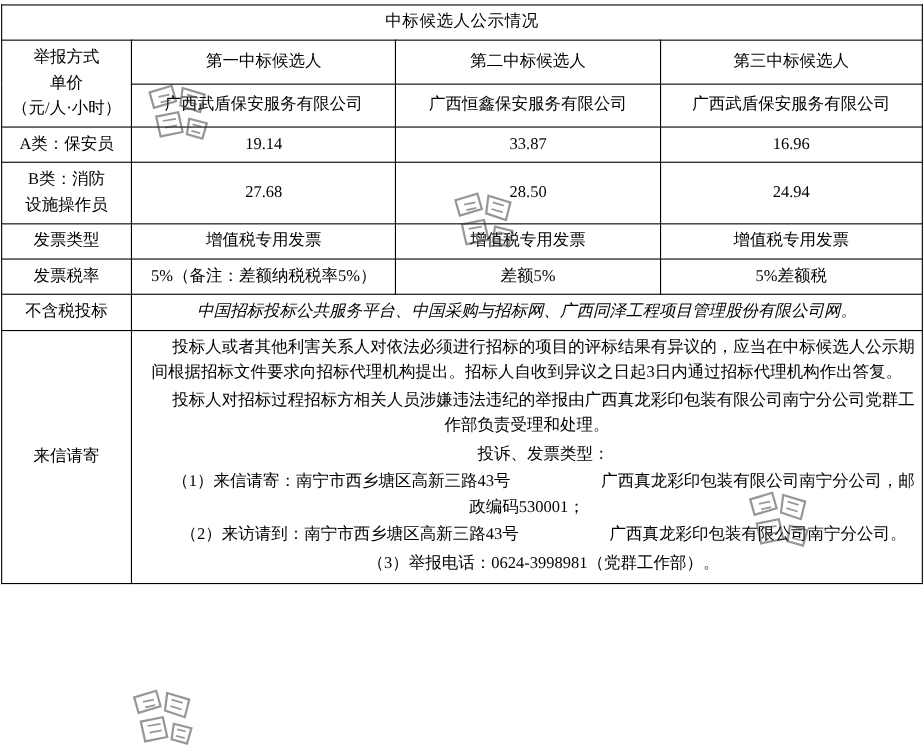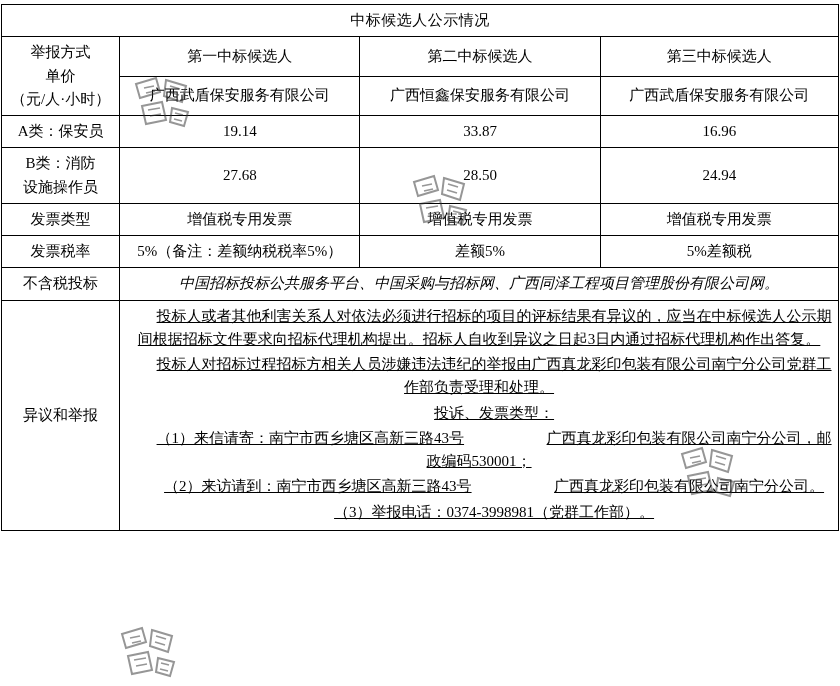--- a/index.html
+++ b/index.html
@@ -52,21 +52,20 @@
     padding-left: 8px;
     font-size: 14.5px;
     font-style: italic;
   }
   .notice-cell {
     text-align: left;
     vertical-align: top;
     padding: 8px 10px 10px 10px;
     font-size: 15px;
     line-height: 1.95;
-    text-decoration: underline;
   }
   .notice-cell p {
     margin: 0 0 2px 0;
     text-indent: 2em;
   }
   .gapw {
     display: inline-block;
     width: 5.5em;
   }
   .vlabel {
@@ -230,29 +229,29 @@
         <td>差额5%</td>
         <td>5%差额税</td>
       </tr>
 
       <tr>
         <td class="vlabel">不含税投标</td>
         <td class="media-cell" colspan="3">中国招标投标公共服务平台、中国采购与招标网、广西同泽工程项目管理股份有限公司网。</td>
       </tr>
 
       <tr>
-        <td class="vlabel">异议和举报</td>
+        <td class="vlabel">来信请寄</td>
         <td class="notice-cell" colspan="3">
           <p>投标人或者其他利害关系人对依法必须进行招标的项目的评标结果有异议的，应当在中标候选人公示期间根据招标文件要求向招标代理机构提出。招标人自收到异议之日起3日内通过招标代理机构作出答复。</p>
           <p>投标人对招标过程招标方相关人员涉嫌违法违纪的举报由广西真龙彩印包装有限公司南宁分公司党群工作部负责受理和处理。</p>
           <p>投诉、发票类型：</p>
           <p>
             <span>（1）来信请寄：南宁市西乡塘区高新三路43号</span><span class="gapw"></span><span>广西真龙彩印包装有限公司南宁分公司，邮政编码530001；</span>
           </p>
           <p>
             <span>（2）来访请到：南宁市西乡塘区高新三路43号</span><span class="gapw"></span><span>广西真龙彩印包装有限公司南宁分公司。</span>
           </p>
-          <p>（3）举报电话：0374-3998981（党群工作部）。</p>
+          <p>（3）举报电话：0624-3998981（党群工作部）。</p>
         </td>
       </tr>
     </tbody>
   </table>
 </div>
 
 </body></html>

